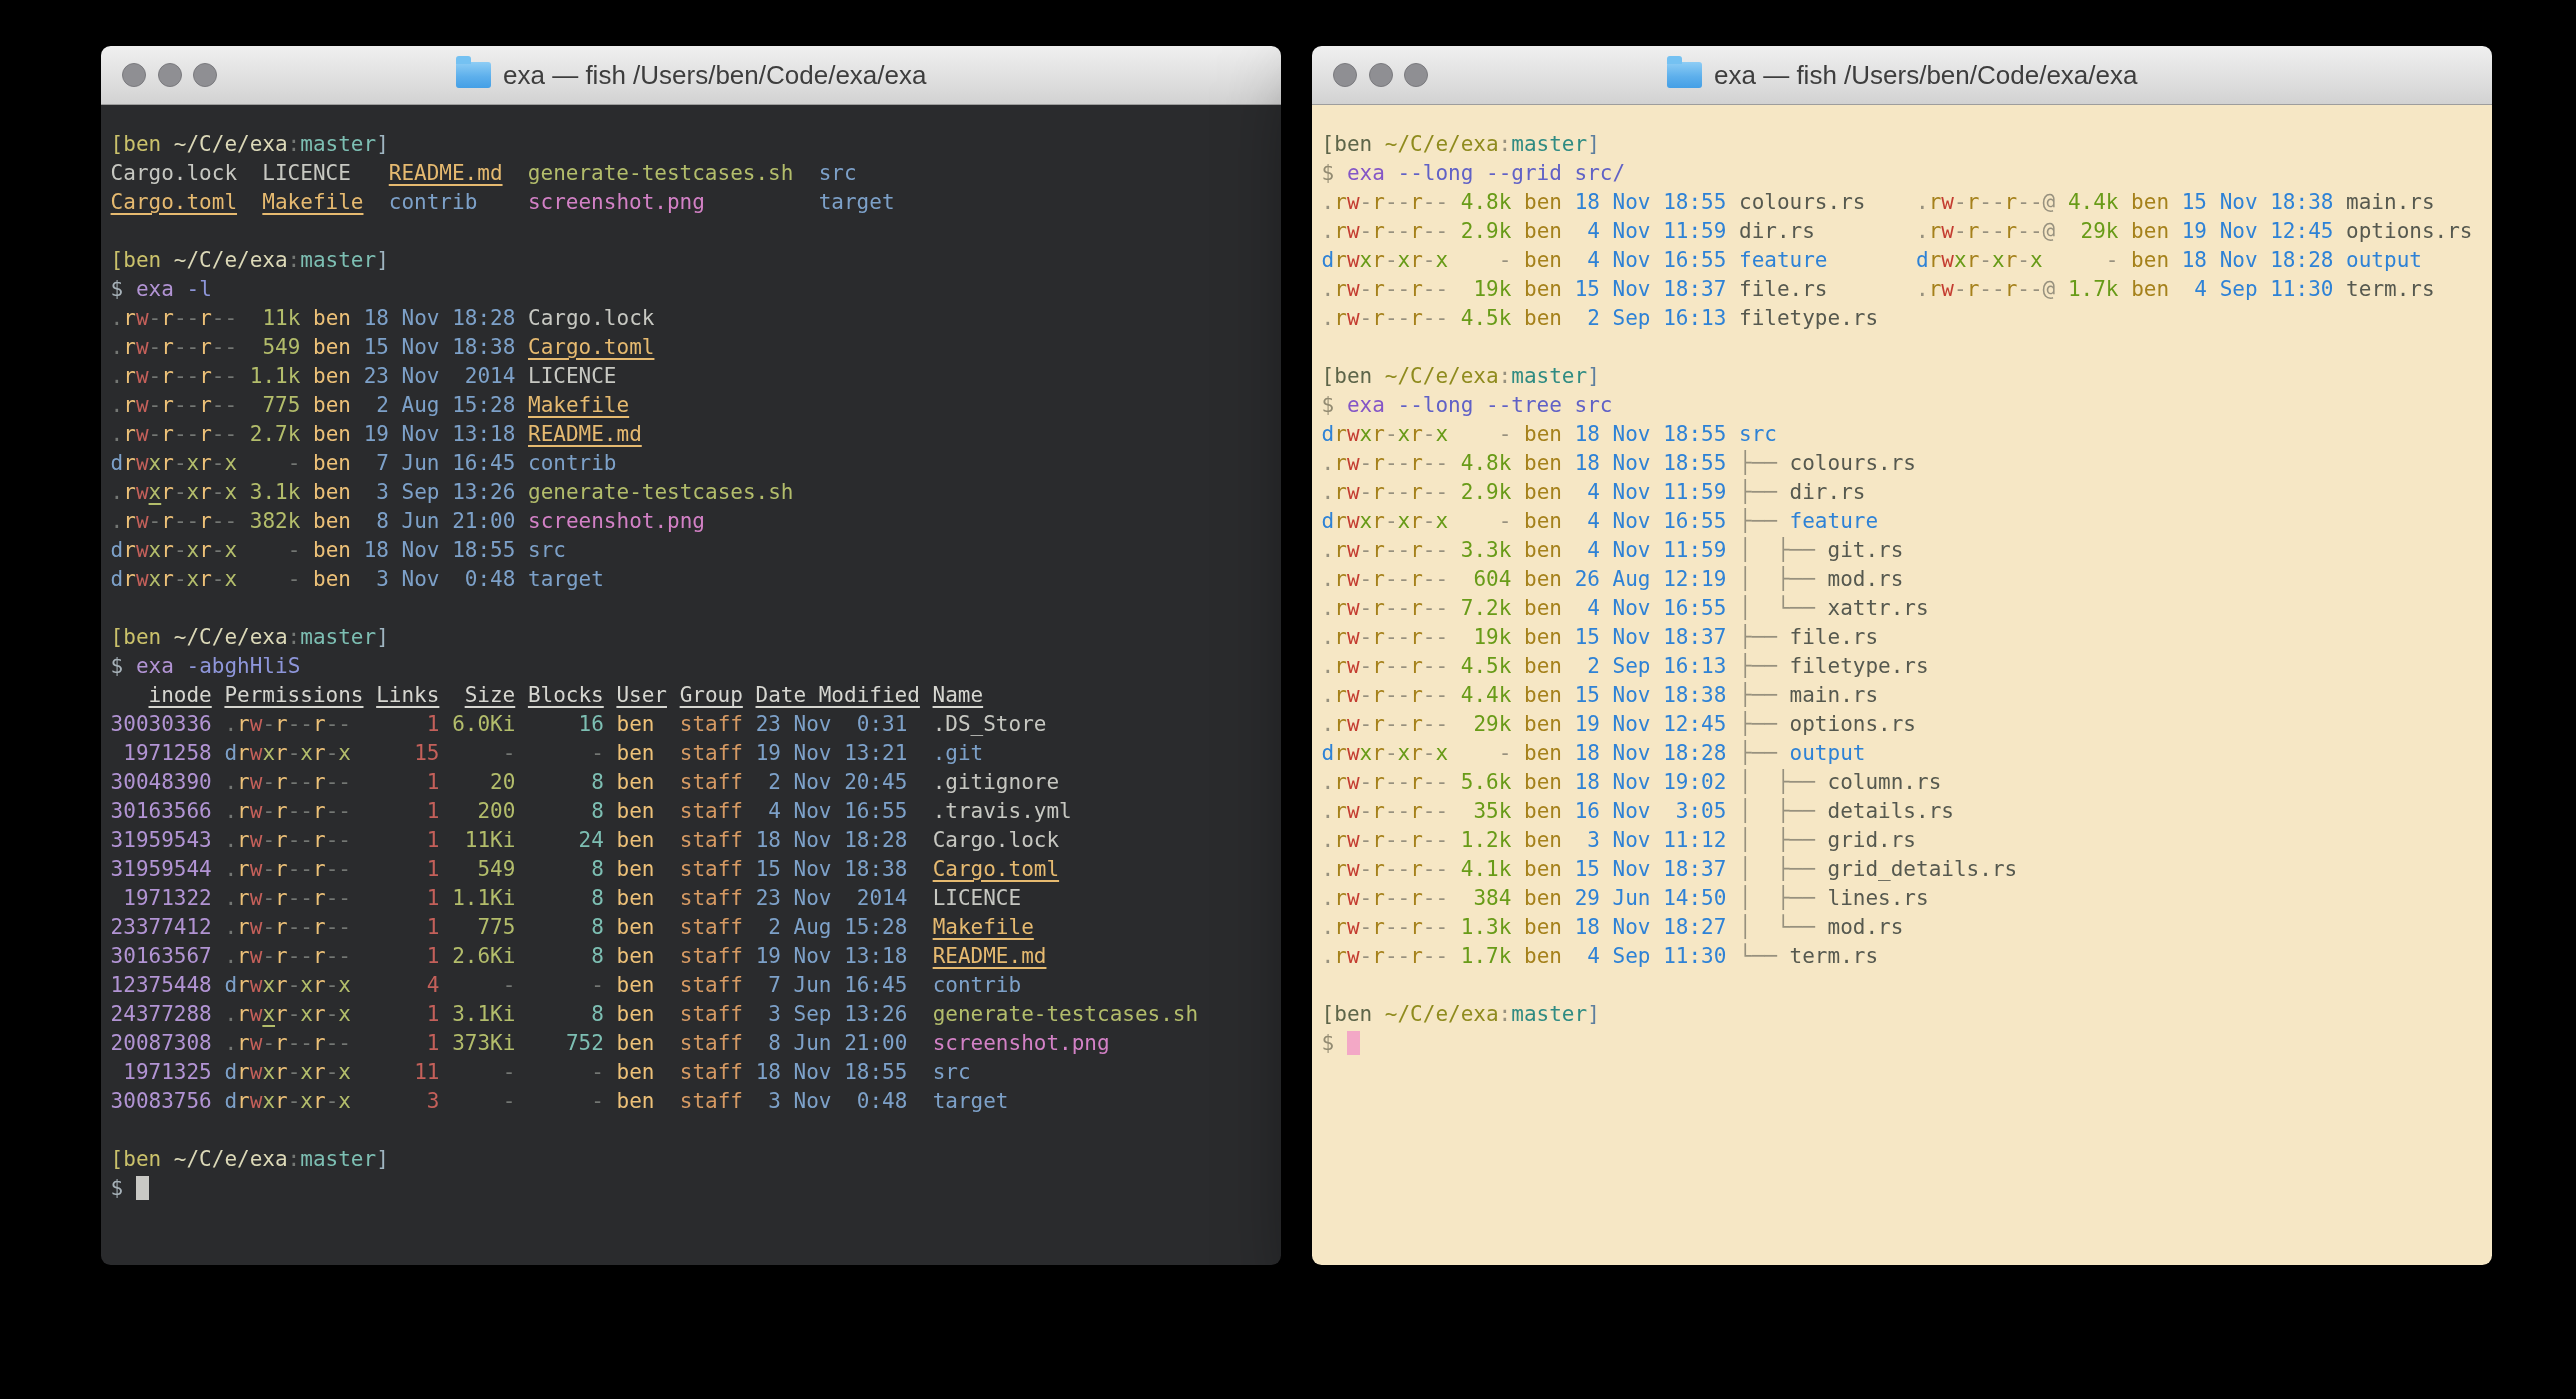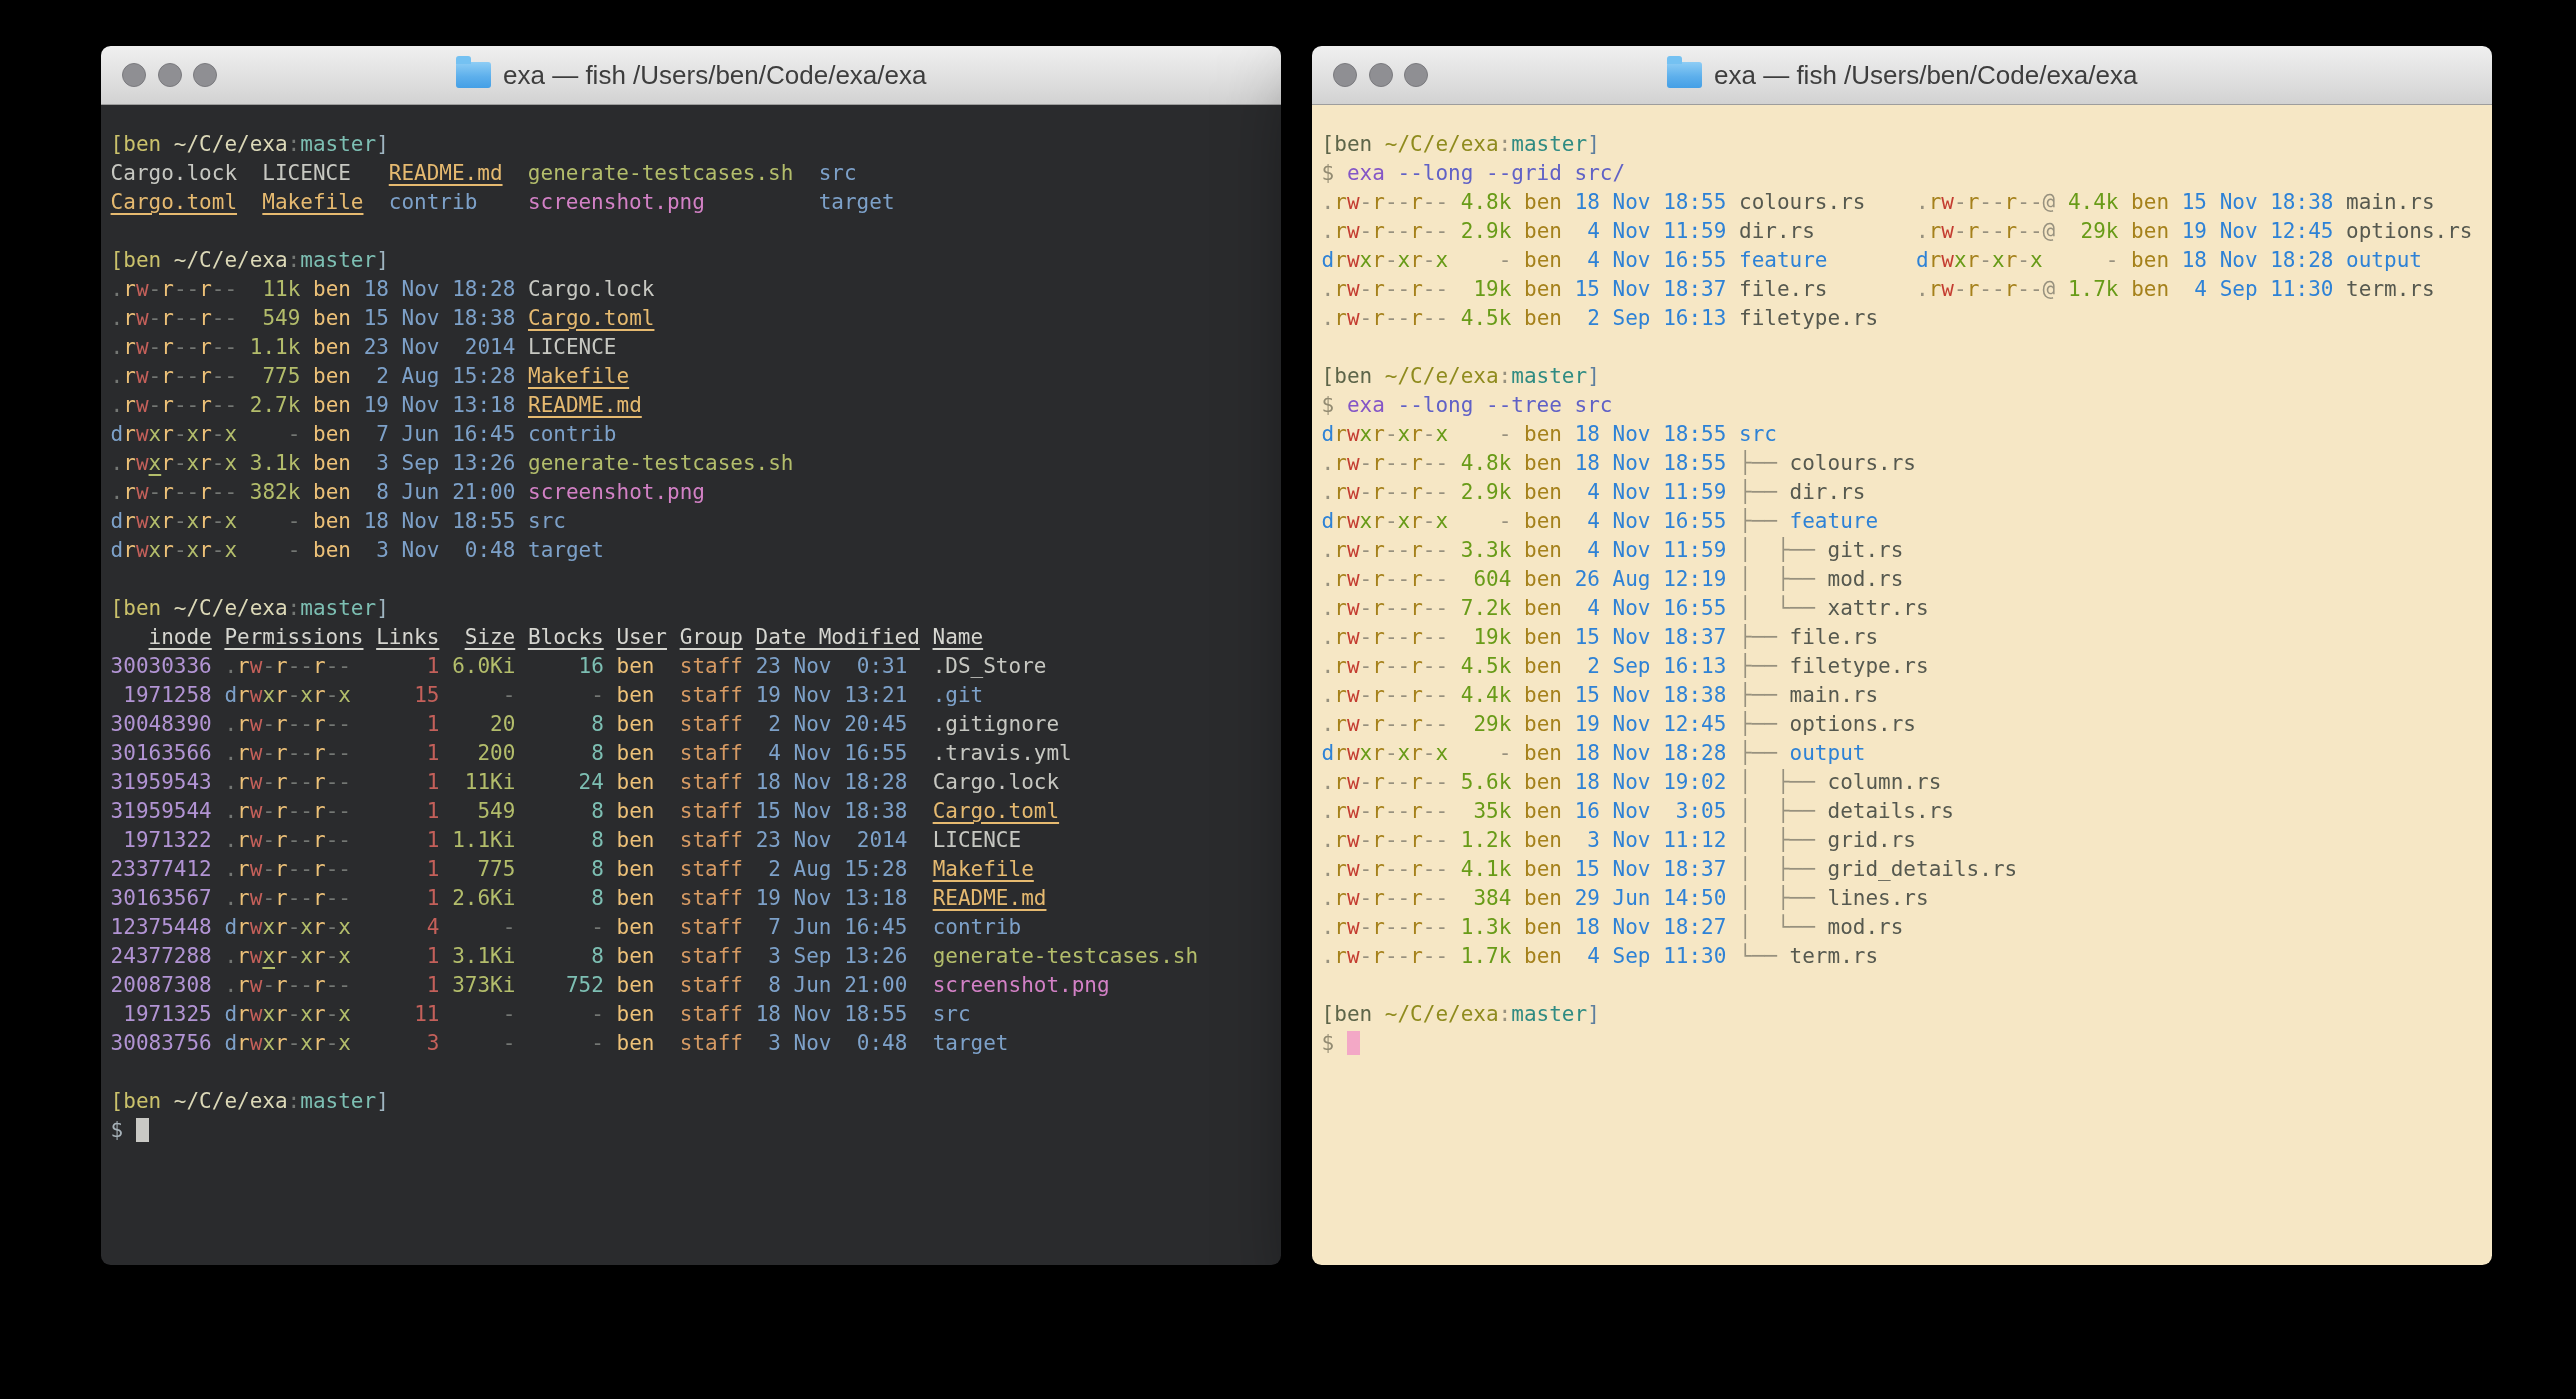--- a/index.html
+++ b/index.html
@@ -59,32 +59,34 @@
       <span class="folder"></span>
       <span>exa — fish  /Users/ben/Code/exa/exa</span>
     </div>
   </div>
   <div class="term">
       <div class="tline"><span class="useg" style="color: rgb(203, 194, 107);">[ben </span><span class="useg" style="color: rgb(220, 217, 184);">~/C/e/exa</span><span class="useg" style="color: rgb(116, 119, 116);">:</span><span class="useg" style="color: rgb(125, 191, 179);">master</span><span class="useg" style="color: rgb(159, 181, 193);">]</span></div>
       <div class="tline"><span class="useg" style="color: rgb(199, 200, 194);">Cargo.lock  LICENCE   </span><span class="useg u" style="color: rgb(230, 186, 112);">README.md</span><span class="useg" style="color: rgb(199, 200, 194);">  </span><span class="useg" style="color: rgb(179, 189, 107);">generate-testcases.sh</span><span class="useg" style="color: rgb(199, 200, 194);">  </span><span class="useg" style="color: rgb(125, 161, 201);">src</span></div>
       <div class="tline"><span class="useg u" style="color: rgb(230, 186, 112);">Cargo.toml</span><span class="useg" style="color: rgb(199, 200, 194);">  </span><span class="useg u" style="color: rgb(230, 186, 112);">Makefile</span><span class="useg" style="color: rgb(199, 200, 194);">  </span><span class="useg" style="color: rgb(125, 161, 201);">contrib</span><span class="useg" style="color: rgb(199, 200, 194);">    </span><span class="useg" style="color: rgb(211, 129, 198);">screenshot.png</span><span class="useg" style="color: rgb(199, 200, 194);">         </span><span class="useg" style="color: rgb(125, 161, 201);">target</span></div>
       <div class="tline">&nbsp;</div>
       <div class="tline"><span class="useg" style="color: rgb(203, 194, 107);">[ben </span><span class="useg" style="color: rgb(220, 217, 184);">~/C/e/exa</span><span class="useg" style="color: rgb(116, 119, 116);">:</span><span class="useg" style="color: rgb(125, 191, 179);">master</span><span class="useg" style="color: rgb(159, 181, 193);">]</span></div>
+      <div class="tline"><span class="useg" style="color: rgb(167, 178, 185);">$ </span><span class="useg" style="color: rgb(178, 148, 212);">exa</span><span class="useg" style="color: rgb(199, 200, 194);"> </span><span class="useg" style="color: rgb(142, 150, 218);">-l</span></div>
       <div class="tline"><span class="useg" style="color: rgb(116, 119, 116);">.</span><span class="useg" style="color: rgb(237, 193, 120);">r</span><span class="useg" style="color: rgb(196, 96, 90);">w</span><span class="useg" style="color: rgb(116, 119, 116);">-</span><span class="useg" style="color: rgb(237, 193, 120);">r</span><span class="useg" style="color: rgb(116, 119, 116);">-</span><span class="useg" style="color: rgb(116, 119, 116);">-</span><span class="useg" style="color: rgb(237, 193, 120);">r</span><span class="useg" style="color: rgb(116, 119, 116);">-</span><span class="useg" style="color: rgb(116, 119, 116);">-</span><span class="useg" style="color: rgb(179, 189, 107);">  11k</span><span class="useg" style="color: rgb(199, 200, 194);"> </span><span class="useg" style="color: rgb(237, 193, 120);">ben</span><span class="useg" style="color: rgb(199, 200, 194);"> </span><span class="useg" style="color: rgb(125, 161, 201);">18 Nov 18:28</span><span class="useg" style="color: rgb(199, 200, 194);"> </span><span class="useg" style="color: rgb(199, 200, 194);">Cargo.lock</span></div>
       <div class="tline"><span class="useg" style="color: rgb(116, 119, 116);">.</span><span class="useg" style="color: rgb(237, 193, 120);">r</span><span class="useg" style="color: rgb(196, 96, 90);">w</span><span class="useg" style="color: rgb(116, 119, 116);">-</span><span class="useg" style="color: rgb(237, 193, 120);">r</span><span class="useg" style="color: rgb(116, 119, 116);">-</span><span class="useg" style="color: rgb(116, 119, 116);">-</span><span class="useg" style="color: rgb(237, 193, 120);">r</span><span class="useg" style="color: rgb(116, 119, 116);">-</span><span class="useg" style="color: rgb(116, 119, 116);">-</span><span class="useg" style="color: rgb(179, 189, 107);">  549</span><span class="useg" style="color: rgb(199, 200, 194);"> </span><span class="useg" style="color: rgb(237, 193, 120);">ben</span><span class="useg" style="color: rgb(199, 200, 194);"> </span><span class="useg" style="color: rgb(125, 161, 201);">15 Nov 18:38</span><span class="useg" style="color: rgb(199, 200, 194);"> </span><span class="useg u" style="color: rgb(230, 186, 112);">Cargo.toml</span></div>
       <div class="tline"><span class="useg" style="color: rgb(116, 119, 116);">.</span><span class="useg" style="color: rgb(237, 193, 120);">r</span><span class="useg" style="color: rgb(196, 96, 90);">w</span><span class="useg" style="color: rgb(116, 119, 116);">-</span><span class="useg" style="color: rgb(237, 193, 120);">r</span><span class="useg" style="color: rgb(116, 119, 116);">-</span><span class="useg" style="color: rgb(116, 119, 116);">-</span><span class="useg" style="color: rgb(237, 193, 120);">r</span><span class="useg" style="color: rgb(116, 119, 116);">-</span><span class="useg" style="color: rgb(116, 119, 116);">-</span><span class="useg" style="color: rgb(179, 189, 107);"> 1.1k</span><span class="useg" style="color: rgb(199, 200, 194);"> </span><span class="useg" style="color: rgb(237, 193, 120);">ben</span><span class="useg" style="color: rgb(199, 200, 194);"> </span><span class="useg" style="color: rgb(125, 161, 201);">23 Nov  2014</span><span class="useg" style="color: rgb(199, 200, 194);"> </span><span class="useg" style="color: rgb(199, 200, 194);">LICENCE</span></div>
       <div class="tline"><span class="useg" style="color: rgb(116, 119, 116);">.</span><span class="useg" style="color: rgb(237, 193, 120);">r</span><span class="useg" style="color: rgb(196, 96, 90);">w</span><span class="useg" style="color: rgb(116, 119, 116);">-</span><span class="useg" style="color: rgb(237, 193, 120);">r</span><span class="useg" style="color: rgb(116, 119, 116);">-</span><span class="useg" style="color: rgb(116, 119, 116);">-</span><span class="useg" style="color: rgb(237, 193, 120);">r</span><span class="useg" style="color: rgb(116, 119, 116);">-</span><span class="useg" style="color: rgb(116, 119, 116);">-</span><span class="useg" style="color: rgb(179, 189, 107);">  775</span><span class="useg" style="color: rgb(199, 200, 194);"> </span><span class="useg" style="color: rgb(237, 193, 120);">ben</span><span class="useg" style="color: rgb(199, 200, 194);"> </span><span class="useg" style="color: rgb(125, 161, 201);"> 2 Aug 15:28</span><span class="useg" style="color: rgb(199, 200, 194);"> </span><span class="useg u" style="color: rgb(230, 186, 112);">Makefile</span></div>
       <div class="tline"><span class="useg" style="color: rgb(116, 119, 116);">.</span><span class="useg" style="color: rgb(237, 193, 120);">r</span><span class="useg" style="color: rgb(196, 96, 90);">w</span><span class="useg" style="color: rgb(116, 119, 116);">-</span><span class="useg" style="color: rgb(237, 193, 120);">r</span><span class="useg" style="color: rgb(116, 119, 116);">-</span><span class="useg" style="color: rgb(116, 119, 116);">-</span><span class="useg" style="color: rgb(237, 193, 120);">r</span><span class="useg" style="color: rgb(116, 119, 116);">-</span><span class="useg" style="color: rgb(116, 119, 116);">-</span><span class="useg" style="color: rgb(179, 189, 107);"> 2.7k</span><span class="useg" style="color: rgb(199, 200, 194);"> </span><span class="useg" style="color: rgb(237, 193, 120);">ben</span><span class="useg" style="color: rgb(199, 200, 194);"> </span><span class="useg" style="color: rgb(125, 161, 201);">19 Nov 13:18</span><span class="useg" style="color: rgb(199, 200, 194);"> </span><span class="useg u" style="color: rgb(230, 186, 112);">README.md</span></div>
       <div class="tline"><span class="useg" style="color: rgb(125, 161, 201);">d</span><span class="useg" style="color: rgb(237, 193, 120);">r</span><span class="useg" style="color: rgb(196, 96, 90);">w</span><span class="useg" style="color: rgb(179, 189, 107);">x</span><span class="useg" style="color: rgb(237, 193, 120);">r</span><span class="useg" style="color: rgb(116, 119, 116);">-</span><span class="useg" style="color: rgb(179, 189, 107);">x</span><span class="useg" style="color: rgb(237, 193, 120);">r</span><span class="useg" style="color: rgb(116, 119, 116);">-</span><span class="useg" style="color: rgb(179, 189, 107);">x</span><span class="useg" style="color: rgb(116, 119, 116);">    -</span><span class="useg" style="color: rgb(199, 200, 194);"> </span><span class="useg" style="color: rgb(237, 193, 120);">ben</span><span class="useg" style="color: rgb(199, 200, 194);"> </span><span class="useg" style="color: rgb(125, 161, 201);"> 7 Jun 16:45</span><span class="useg" style="color: rgb(199, 200, 194);"> </span><span class="useg" style="color: rgb(125, 161, 201);">contrib</span></div>
       <div class="tline"><span class="useg" style="color: rgb(116, 119, 116);">.</span><span class="useg" style="color: rgb(237, 193, 120);">r</span><span class="useg" style="color: rgb(196, 96, 90);">w</span><span class="useg u" style="color: rgb(179, 189, 107);">x</span><span class="useg" style="color: rgb(237, 193, 120);">r</span><span class="useg" style="color: rgb(116, 119, 116);">-</span><span class="useg" style="color: rgb(179, 189, 107);">x</span><span class="useg" style="color: rgb(237, 193, 120);">r</span><span class="useg" style="color: rgb(116, 119, 116);">-</span><span class="useg" style="color: rgb(179, 189, 107);">x</span><span class="useg" style="color: rgb(179, 189, 107);"> 3.1k</span><span class="useg" style="color: rgb(199, 200, 194);"> </span><span class="useg" style="color: rgb(237, 193, 120);">ben</span><span class="useg" style="color: rgb(199, 200, 194);"> </span><span class="useg" style="color: rgb(125, 161, 201);"> 3 Sep 13:26</span><span class="useg" style="color: rgb(199, 200, 194);"> </span><span class="useg" style="color: rgb(179, 189, 107);">generate-testcases.sh</span></div>
       <div class="tline"><span class="useg" style="color: rgb(116, 119, 116);">.</span><span class="useg" style="color: rgb(237, 193, 120);">r</span><span class="useg" style="color: rgb(196, 96, 90);">w</span><span class="useg" style="color: rgb(116, 119, 116);">-</span><span class="useg" style="color: rgb(237, 193, 120);">r</span><span class="useg" style="color: rgb(116, 119, 116);">-</span><span class="useg" style="color: rgb(116, 119, 116);">-</span><span class="useg" style="color: rgb(237, 193, 120);">r</span><span class="useg" style="color: rgb(116, 119, 116);">-</span><span class="useg" style="color: rgb(116, 119, 116);">-</span><span class="useg" style="color: rgb(179, 189, 107);"> 382k</span><span class="useg" style="color: rgb(199, 200, 194);"> </span><span class="useg" style="color: rgb(237, 193, 120);">ben</span><span class="useg" style="color: rgb(199, 200, 194);"> </span><span class="useg" style="color: rgb(125, 161, 201);"> 8 Jun 21:00</span><span class="useg" style="color: rgb(199, 200, 194);"> </span><span class="useg" style="color: rgb(211, 129, 198);">screenshot.png</span></div>
       <div class="tline"><span class="useg" style="color: rgb(125, 161, 201);">d</span><span class="useg" style="color: rgb(237, 193, 120);">r</span><span class="useg" style="color: rgb(196, 96, 90);">w</span><span class="useg" style="color: rgb(179, 189, 107);">x</span><span class="useg" style="color: rgb(237, 193, 120);">r</span><span class="useg" style="color: rgb(116, 119, 116);">-</span><span class="useg" style="color: rgb(179, 189, 107);">x</span><span class="useg" style="color: rgb(237, 193, 120);">r</span><span class="useg" style="color: rgb(116, 119, 116);">-</span><span class="useg" style="color: rgb(179, 189, 107);">x</span><span class="useg" style="color: rgb(116, 119, 116);">    -</span><span class="useg" style="color: rgb(199, 200, 194);"> </span><span class="useg" style="color: rgb(237, 193, 120);">ben</span><span class="useg" style="color: rgb(199, 200, 194);"> </span><span class="useg" style="color: rgb(125, 161, 201);">18 Nov 18:55</span><span class="useg" style="color: rgb(199, 200, 194);"> </span><span class="useg" style="color: rgb(125, 161, 201);">src</span></div>
       <div class="tline"><span class="useg" style="color: rgb(125, 161, 201);">d</span><span class="useg" style="color: rgb(237, 193, 120);">r</span><span class="useg" style="color: rgb(196, 96, 90);">w</span><span class="useg" style="color: rgb(179, 189, 107);">x</span><span class="useg" style="color: rgb(237, 193, 120);">r</span><span class="useg" style="color: rgb(116, 119, 116);">-</span><span class="useg" style="color: rgb(179, 189, 107);">x</span><span class="useg" style="color: rgb(237, 193, 120);">r</span><span class="useg" style="color: rgb(116, 119, 116);">-</span><span class="useg" style="color: rgb(179, 189, 107);">x</span><span class="useg" style="color: rgb(116, 119, 116);">    -</span><span class="useg" style="color: rgb(199, 200, 194);"> </span><span class="useg" style="color: rgb(237, 193, 120);">ben</span><span class="useg" style="color: rgb(199, 200, 194);"> </span><span class="useg" style="color: rgb(125, 161, 201);"> 3 Nov  0:48</span><span class="useg" style="color: rgb(199, 200, 194);"> </span><span class="useg" style="color: rgb(125, 161, 201);">target</span></div>
       <div class="tline">&nbsp;</div>
       <div class="tline"><span class="useg" style="color: rgb(203, 194, 107);">[ben </span><span class="useg" style="color: rgb(220, 217, 184);">~/C/e/exa</span><span class="useg" style="color: rgb(116, 119, 116);">:</span><span class="useg" style="color: rgb(125, 191, 179);">master</span><span class="useg" style="color: rgb(159, 181, 193);">]</span></div>
+      <div class="tline"><span class="useg" style="color: rgb(167, 178, 185);">$ </span><span class="useg" style="color: rgb(178, 148, 212);">exa</span><span class="useg" style="color: rgb(199, 200, 194);"> </span><span class="useg" style="color: rgb(142, 150, 218);">-abghHliS</span></div>
       <div class="tline"><span class="useg" style="color: rgb(199, 200, 194);">   </span><span class="useg u" style="color: rgb(214, 214, 208);">inode</span><span class="useg" style="color: rgb(199, 200, 194);"> </span><span class="useg u" style="color: rgb(214, 214, 208);">Permissions</span><span class="useg" style="color: rgb(199, 200, 194);"> </span><span class="useg u" style="color: rgb(214, 214, 208);">Links</span><span class="useg" style="color: rgb(199, 200, 194);">  </span><span class="useg u" style="color: rgb(214, 214, 208);">Size</span><span class="useg" style="color: rgb(199, 200, 194);"> </span><span class="useg u" style="color: rgb(214, 214, 208);">Blocks</span><span class="useg" style="color: rgb(199, 200, 194);"> </span><span class="useg u" style="color: rgb(214, 214, 208);">User</span><span class="useg" style="color: rgb(199, 200, 194);"> </span><span class="useg u" style="color: rgb(214, 214, 208);">Group</span><span class="useg" style="color: rgb(199, 200, 194);"> </span><span class="useg u" style="color: rgb(214, 214, 208);">Date Modified</span><span class="useg" style="color: rgb(199, 200, 194);"> </span><span class="useg u" style="color: rgb(214, 214, 208);">Name</span></div>
       <div class="tline"><span class="useg" style="color: rgb(178, 148, 212);">30030336</span><span class="useg" style="color: rgb(199, 200, 194);"> </span><span class="useg" style="color: rgb(116, 119, 116);">.</span><span class="useg" style="color: rgb(237, 193, 120);">r</span><span class="useg" style="color: rgb(196, 96, 90);">w</span><span class="useg" style="color: rgb(116, 119, 116);">-</span><span class="useg" style="color: rgb(237, 193, 120);">r</span><span class="useg" style="color: rgb(116, 119, 116);">-</span><span class="useg" style="color: rgb(116, 119, 116);">-</span><span class="useg" style="color: rgb(237, 193, 120);">r</span><span class="useg" style="color: rgb(116, 119, 116);">-</span><span class="useg" style="color: rgb(116, 119, 116);">-</span><span class="useg" style="color: rgb(199, 200, 194);">  </span><span class="useg" style="color: rgb(196, 96, 90);">    1</span><span class="useg" style="color: rgb(199, 200, 194);"> </span><span class="useg" style="color: rgb(179, 189, 107);">6.0Ki</span><span class="useg" style="color: rgb(199, 200, 194);"> </span><span class="useg" style="color: rgb(125, 191, 179);">    16</span><span class="useg" style="color: rgb(199, 200, 194);"> </span><span class="useg" style="color: rgb(237, 193, 120);">ben</span><span class="useg" style="color: rgb(199, 200, 194);">  </span><span class="useg" style="color: rgb(214, 154, 99);">staff</span><span class="useg" style="color: rgb(199, 200, 194);"> </span><span class="useg" style="color: rgb(125, 161, 201);">23 Nov  0:31</span><span class="useg" style="color: rgb(199, 200, 194);">  </span><span class="useg" style="color: rgb(199, 200, 194);">.DS_Store</span></div>
       <div class="tline"><span class="useg" style="color: rgb(178, 148, 212);"> 1971258</span><span class="useg" style="color: rgb(199, 200, 194);"> </span><span class="useg" style="color: rgb(125, 161, 201);">d</span><span class="useg" style="color: rgb(237, 193, 120);">r</span><span class="useg" style="color: rgb(196, 96, 90);">w</span><span class="useg" style="color: rgb(179, 189, 107);">x</span><span class="useg" style="color: rgb(237, 193, 120);">r</span><span class="useg" style="color: rgb(116, 119, 116);">-</span><span class="useg" style="color: rgb(179, 189, 107);">x</span><span class="useg" style="color: rgb(237, 193, 120);">r</span><span class="useg" style="color: rgb(116, 119, 116);">-</span><span class="useg" style="color: rgb(179, 189, 107);">x</span><span class="useg" style="color: rgb(199, 200, 194);">  </span><span class="useg" style="color: rgb(196, 96, 90);">   15</span><span class="useg" style="color: rgb(199, 200, 194);"> </span><span class="useg" style="color: rgb(116, 119, 116);">    -</span><span class="useg" style="color: rgb(199, 200, 194);"> </span><span class="useg" style="color: rgb(116, 119, 116);">     -</span><span class="useg" style="color: rgb(199, 200, 194);"> </span><span class="useg" style="color: rgb(237, 193, 120);">ben</span><span class="useg" style="color: rgb(199, 200, 194);">  </span><span class="useg" style="color: rgb(214, 154, 99);">staff</span><span class="useg" style="color: rgb(199, 200, 194);"> </span><span class="useg" style="color: rgb(125, 161, 201);">19 Nov 13:21</span><span class="useg" style="color: rgb(199, 200, 194);">  </span><span class="useg" style="color: rgb(125, 161, 201);">.git</span></div>
       <div class="tline"><span class="useg" style="color: rgb(178, 148, 212);">30048390</span><span class="useg" style="color: rgb(199, 200, 194);"> </span><span class="useg" style="color: rgb(116, 119, 116);">.</span><span class="useg" style="color: rgb(237, 193, 120);">r</span><span class="useg" style="color: rgb(196, 96, 90);">w</span><span class="useg" style="color: rgb(116, 119, 116);">-</span><span class="useg" style="color: rgb(237, 193, 120);">r</span><span class="useg" style="color: rgb(116, 119, 116);">-</span><span class="useg" style="color: rgb(116, 119, 116);">-</span><span class="useg" style="color: rgb(237, 193, 120);">r</span><span class="useg" style="color: rgb(116, 119, 116);">-</span><span class="useg" style="color: rgb(116, 119, 116);">-</span><span class="useg" style="color: rgb(199, 200, 194);">  </span><span class="useg" style="color: rgb(196, 96, 90);">    1</span><span class="useg" style="color: rgb(199, 200, 194);"> </span><span class="useg" style="color: rgb(179, 189, 107);">   20</span><span class="useg" style="color: rgb(199, 200, 194);"> </span><span class="useg" style="color: rgb(125, 191, 179);">     8</span><span class="useg" style="color: rgb(199, 200, 194);"> </span><span class="useg" style="color: rgb(237, 193, 120);">ben</span><span class="useg" style="color: rgb(199, 200, 194);">  </span><span class="useg" style="color: rgb(214, 154, 99);">staff</span><span class="useg" style="color: rgb(199, 200, 194);"> </span><span class="useg" style="color: rgb(125, 161, 201);"> 2 Nov 20:45</span><span class="useg" style="color: rgb(199, 200, 194);">  </span><span class="useg" style="color: rgb(199, 200, 194);">.gitignore</span></div>
       <div class="tline"><span class="useg" style="color: rgb(178, 148, 212);">30163566</span><span class="useg" style="color: rgb(199, 200, 194);"> </span><span class="useg" style="color: rgb(116, 119, 116);">.</span><span class="useg" style="color: rgb(237, 193, 120);">r</span><span class="useg" style="color: rgb(196, 96, 90);">w</span><span class="useg" style="color: rgb(116, 119, 116);">-</span><span class="useg" style="color: rgb(237, 193, 120);">r</span><span class="useg" style="color: rgb(116, 119, 116);">-</span><span class="useg" style="color: rgb(116, 119, 116);">-</span><span class="useg" style="color: rgb(237, 193, 120);">r</span><span class="useg" style="color: rgb(116, 119, 116);">-</span><span class="useg" style="color: rgb(116, 119, 116);">-</span><span class="useg" style="color: rgb(199, 200, 194);">  </span><span class="useg" style="color: rgb(196, 96, 90);">    1</span><span class="useg" style="color: rgb(199, 200, 194);"> </span><span class="useg" style="color: rgb(179, 189, 107);">  200</span><span class="useg" style="color: rgb(199, 200, 194);"> </span><span class="useg" style="color: rgb(125, 191, 179);">     8</span><span class="useg" style="color: rgb(199, 200, 194);"> </span><span class="useg" style="color: rgb(237, 193, 120);">ben</span><span class="useg" style="color: rgb(199, 200, 194);">  </span><span class="useg" style="color: rgb(214, 154, 99);">staff</span><span class="useg" style="color: rgb(199, 200, 194);"> </span><span class="useg" style="color: rgb(125, 161, 201);"> 4 Nov 16:55</span><span class="useg" style="color: rgb(199, 200, 194);">  </span><span class="useg" style="color: rgb(199, 200, 194);">.travis.yml</span></div>
       <div class="tline"><span class="useg" style="color: rgb(178, 148, 212);">31959543</span><span class="useg" style="color: rgb(199, 200, 194);"> </span><span class="useg" style="color: rgb(116, 119, 116);">.</span><span class="useg" style="color: rgb(237, 193, 120);">r</span><span class="useg" style="color: rgb(196, 96, 90);">w</span><span class="useg" style="color: rgb(116, 119, 116);">-</span><span class="useg" style="color: rgb(237, 193, 120);">r</span><span class="useg" style="color: rgb(116, 119, 116);">-</span><span class="useg" style="color: rgb(116, 119, 116);">-</span><span class="useg" style="color: rgb(237, 193, 120);">r</span><span class="useg" style="color: rgb(116, 119, 116);">-</span><span class="useg" style="color: rgb(116, 119, 116);">-</span><span class="useg" style="color: rgb(199, 200, 194);">  </span><span class="useg" style="color: rgb(196, 96, 90);">    1</span><span class="useg" style="color: rgb(199, 200, 194);"> </span><span class="useg" style="color: rgb(179, 189, 107);"> 11Ki</span><span class="useg" style="color: rgb(199, 200, 194);"> </span><span class="useg" style="color: rgb(125, 191, 179);">    24</span><span class="useg" style="color: rgb(199, 200, 194);"> </span><span class="useg" style="color: rgb(237, 193, 120);">ben</span><span class="useg" style="color: rgb(199, 200, 194);">  </span><span class="useg" style="color: rgb(214, 154, 99);">staff</span><span class="useg" style="color: rgb(199, 200, 194);"> </span><span class="useg" style="color: rgb(125, 161, 201);">18 Nov 18:28</span><span class="useg" style="color: rgb(199, 200, 194);">  </span><span class="useg" style="color: rgb(199, 200, 194);">Cargo.lock</span></div>
       <div class="tline"><span class="useg" style="color: rgb(178, 148, 212);">31959544</span><span class="useg" style="color: rgb(199, 200, 194);"> </span><span class="useg" style="color: rgb(116, 119, 116);">.</span><span class="useg" style="color: rgb(237, 193, 120);">r</span><span class="useg" style="color: rgb(196, 96, 90);">w</span><span class="useg" style="color: rgb(116, 119, 116);">-</span><span class="useg" style="color: rgb(237, 193, 120);">r</span><span class="useg" style="color: rgb(116, 119, 116);">-</span><span class="useg" style="color: rgb(116, 119, 116);">-</span><span class="useg" style="color: rgb(237, 193, 120);">r</span><span class="useg" style="color: rgb(116, 119, 116);">-</span><span class="useg" style="color: rgb(116, 119, 116);">-</span><span class="useg" style="color: rgb(199, 200, 194);">  </span><span class="useg" style="color: rgb(196, 96, 90);">    1</span><span class="useg" style="color: rgb(199, 200, 194);"> </span><span class="useg" style="color: rgb(179, 189, 107);">  549</span><span class="useg" style="color: rgb(199, 200, 194);"> </span><span class="useg" style="color: rgb(125, 191, 179);">     8</span><span class="useg" style="color: rgb(199, 200, 194);"> </span><span class="useg" style="color: rgb(237, 193, 120);">ben</span><span class="useg" style="color: rgb(199, 200, 194);">  </span><span class="useg" style="color: rgb(214, 154, 99);">staff</span><span class="useg" style="color: rgb(199, 200, 194);"> </span><span class="useg" style="color: rgb(125, 161, 201);">15 Nov 18:38</span><span class="useg" style="color: rgb(199, 200, 194);">  </span><span class="useg u" style="color: rgb(230, 186, 112);">Cargo.toml</span></div>
       <div class="tline"><span class="useg" style="color: rgb(178, 148, 212);"> 1971322</span><span class="useg" style="color: rgb(199, 200, 194);"> </span><span class="useg" style="color: rgb(116, 119, 116);">.</span><span class="useg" style="color: rgb(237, 193, 120);">r</span><span class="useg" style="color: rgb(196, 96, 90);">w</span><span class="useg" style="color: rgb(116, 119, 116);">-</span><span class="useg" style="color: rgb(237, 193, 120);">r</span><span class="useg" style="color: rgb(116, 119, 116);">-</span><span class="useg" style="color: rgb(116, 119, 116);">-</span><span class="useg" style="color: rgb(237, 193, 120);">r</span><span class="useg" style="color: rgb(116, 119, 116);">-</span><span class="useg" style="color: rgb(116, 119, 116);">-</span><span class="useg" style="color: rgb(199, 200, 194);">  </span><span class="useg" style="color: rgb(196, 96, 90);">    1</span><span class="useg" style="color: rgb(199, 200, 194);"> </span><span class="useg" style="color: rgb(179, 189, 107);">1.1Ki</span><span class="useg" style="color: rgb(199, 200, 194);"> </span><span class="useg" style="color: rgb(125, 191, 179);">     8</span><span class="useg" style="color: rgb(199, 200, 194);"> </span><span class="useg" style="color: rgb(237, 193, 120);">ben</span><span class="useg" style="color: rgb(199, 200, 194);">  </span><span class="useg" style="color: rgb(214, 154, 99);">staff</span><span class="useg" style="color: rgb(199, 200, 194);"> </span><span class="useg" style="color: rgb(125, 161, 201);">23 Nov  2014</span><span class="useg" style="color: rgb(199, 200, 194);">  </span><span class="useg" style="color: rgb(199, 200, 194);">LICENCE</span></div>
       <div class="tline"><span class="useg" style="color: rgb(178, 148, 212);">23377412</span><span class="useg" style="color: rgb(199, 200, 194);"> </span><span class="useg" style="color: rgb(116, 119, 116);">.</span><span class="useg" style="color: rgb(237, 193, 120);">r</span><span class="useg" style="color: rgb(196, 96, 90);">w</span><span class="useg" style="color: rgb(116, 119, 116);">-</span><span class="useg" style="color: rgb(237, 193, 120);">r</span><span class="useg" style="color: rgb(116, 119, 116);">-</span><span class="useg" style="color: rgb(116, 119, 116);">-</span><span class="useg" style="color: rgb(237, 193, 120);">r</span><span class="useg" style="color: rgb(116, 119, 116);">-</span><span class="useg" style="color: rgb(116, 119, 116);">-</span><span class="useg" style="color: rgb(199, 200, 194);">  </span><span class="useg" style="color: rgb(196, 96, 90);">    1</span><span class="useg" style="color: rgb(199, 200, 194);"> </span><span class="useg" style="color: rgb(179, 189, 107);">  775</span><span class="useg" style="color: rgb(199, 200, 194);"> </span><span class="useg" style="color: rgb(125, 191, 179);">     8</span><span class="useg" style="color: rgb(199, 200, 194);"> </span><span class="useg" style="color: rgb(237, 193, 120);">ben</span><span class="useg" style="color: rgb(199, 200, 194);">  </span><span class="useg" style="color: rgb(214, 154, 99);">staff</span><span class="useg" style="color: rgb(199, 200, 194);"> </span><span class="useg" style="color: rgb(125, 161, 201);"> 2 Aug 15:28</span><span class="useg" style="color: rgb(199, 200, 194);">  </span><span class="useg u" style="color: rgb(230, 186, 112);">Makefile</span></div>
       <div class="tline"><span class="useg" style="color: rgb(178, 148, 212);">30163567</span><span class="useg" style="color: rgb(199, 200, 194);"> </span><span class="useg" style="color: rgb(116, 119, 116);">.</span><span class="useg" style="color: rgb(237, 193, 120);">r</span><span class="useg" style="color: rgb(196, 96, 90);">w</span><span class="useg" style="color: rgb(116, 119, 116);">-</span><span class="useg" style="color: rgb(237, 193, 120);">r</span><span class="useg" style="color: rgb(116, 119, 116);">-</span><span class="useg" style="color: rgb(116, 119, 116);">-</span><span class="useg" style="color: rgb(237, 193, 120);">r</span><span class="useg" style="color: rgb(116, 119, 116);">-</span><span class="useg" style="color: rgb(116, 119, 116);">-</span><span class="useg" style="color: rgb(199, 200, 194);">  </span><span class="useg" style="color: rgb(196, 96, 90);">    1</span><span class="useg" style="color: rgb(199, 200, 194);"> </span><span class="useg" style="color: rgb(179, 189, 107);">2.6Ki</span><span class="useg" style="color: rgb(199, 200, 194);"> </span><span class="useg" style="color: rgb(125, 191, 179);">     8</span><span class="useg" style="color: rgb(199, 200, 194);"> </span><span class="useg" style="color: rgb(237, 193, 120);">ben</span><span class="useg" style="color: rgb(199, 200, 194);">  </span><span class="useg" style="color: rgb(214, 154, 99);">staff</span><span class="useg" style="color: rgb(199, 200, 194);"> </span><span class="useg" style="color: rgb(125, 161, 201);">19 Nov 13:18</span><span class="useg" style="color: rgb(199, 200, 194);">  </span><span class="useg u" style="color: rgb(230, 186, 112);">README.md</span></div>

